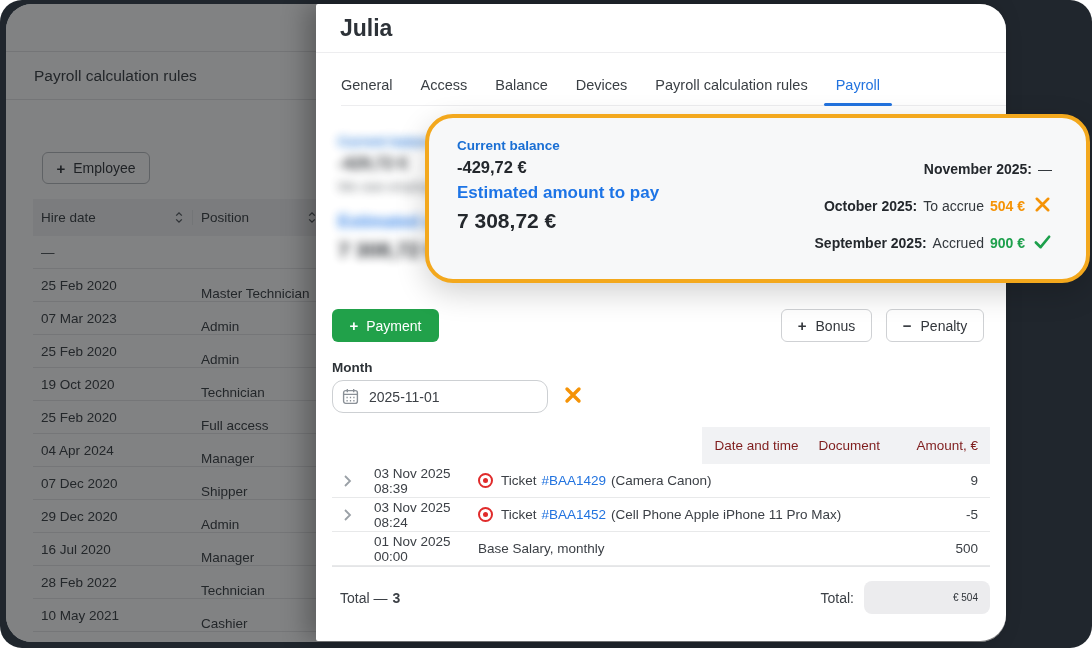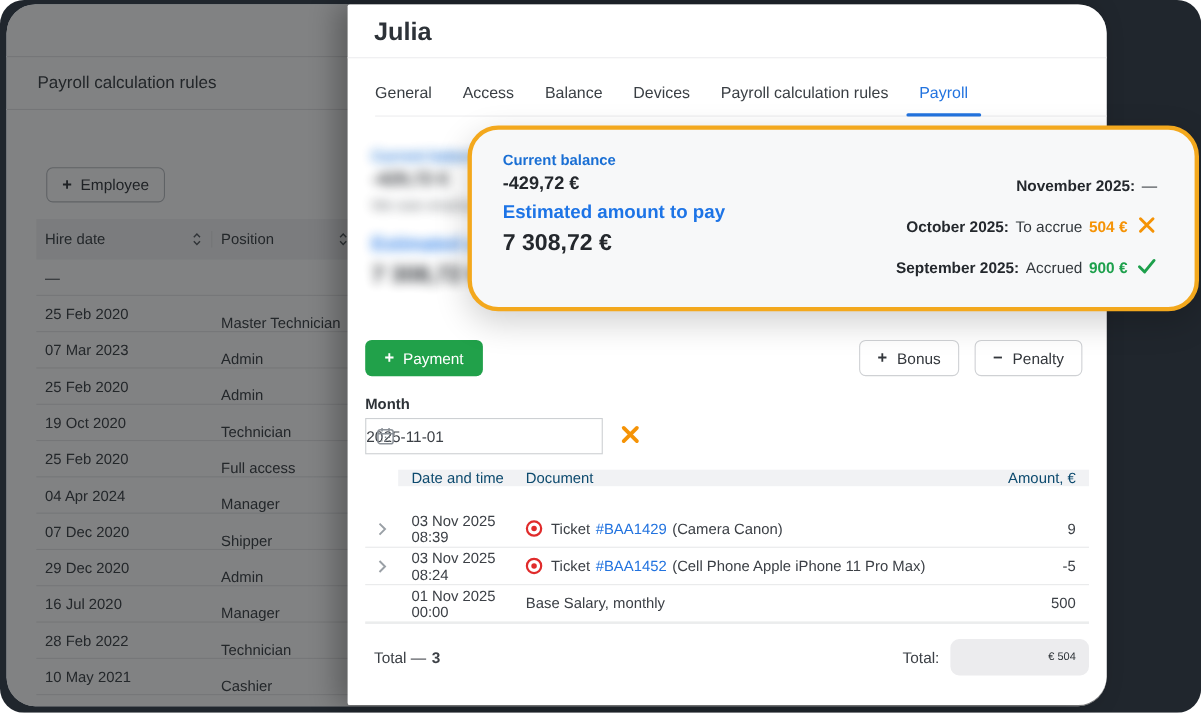--- a/index.html
+++ b/index.html
@@ -60,29 +60,29 @@
   .ghost-btn { position:absolute; top:305px; height:33px; background:#fff; border:1px solid #cfd1d4;
     border-radius:6px; color:#33373c; font-size:14px; display:flex; align-items:center; justify-content:center;
     gap:9px; cursor:pointer; font-family:inherit; }
   .bonus-btn { right:134px; width:91px; }
   .penalty-btn { right:22px; width:98px; }
   .ghost-btn .sign { font-weight:700; font-size:15px; }
 
   
   .month-label { position:absolute; left:16px; top:356px; font-size:13.5px; font-weight:700; color:#2e3338; }
   .month-input-wrap { position:absolute; left:16px; top:376px; width:216px; height:33px; }
-  .month-input { width:100%; height:100%; border:1px solid #cdd0d3; border-radius:0; 
+  .month-input { width:100%; height:100%; border:1px solid #cdd0d3; border-radius:11px; padding-left:36px;
     font-size:14px; color:#3c4046; font-family:inherit; outline:none; background:#fff; }
   .calendar-icon { position:absolute; left:10px; top:8px; width:17px; height:17px; pointer-events:none; }
   .clear-month { position:absolute; left:246px; top:381px; width:22px; height:22px; border:none;
     background:transparent; cursor:pointer; padding:0; }
 
   
   .doc-table { position:absolute; left:16px; top:423px; width:658px; font-size:13.5px; color:#3c4046; }
-  .dt-head { display:flex; height:37px; align-items:flex-start; color:#0c4a6e; }
+  .dt-head { display:flex; height:37px; align-items:flex-end; color:#7f1d1d;flex-direction:column; }
   .dt-h-exp { width:26px; background:#f1f2f4; }
   .dt-h-gap { width:4px; }
   .dt-h-main { flex:1; background:#f1f2f4; display:flex; align-items:center; }
   .col-date { width:104px; padding-left:12px; flex:none; }
   .col-doc { flex:1; padding-left:12px; display:flex; align-items:center; gap:5px; }
   .col-amount { width:110px; padding-right:12px; flex:none; text-align:right; }
   .dt-row { display:flex; height:34px; align-items:center; border-bottom:1px solid #e8e9ea; }
   .dt-exp { width:30px; flex:none; display:flex; align-items:center; justify-content:center; }
   .ticket-icon { width:15px; height:15px; border:2px solid #e02b2b; border-radius:50%; position:relative;
     flex:none; margin-right:3px; }

